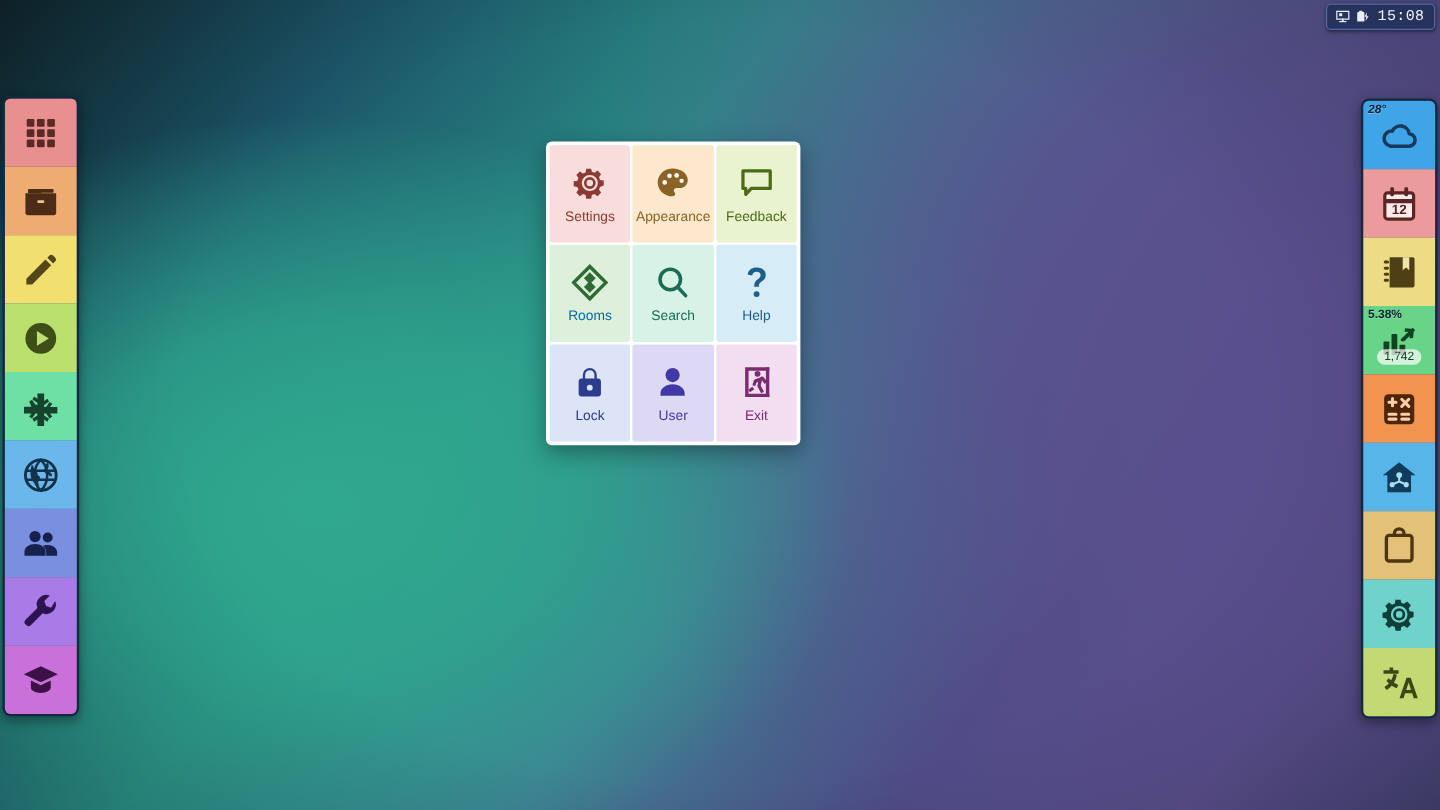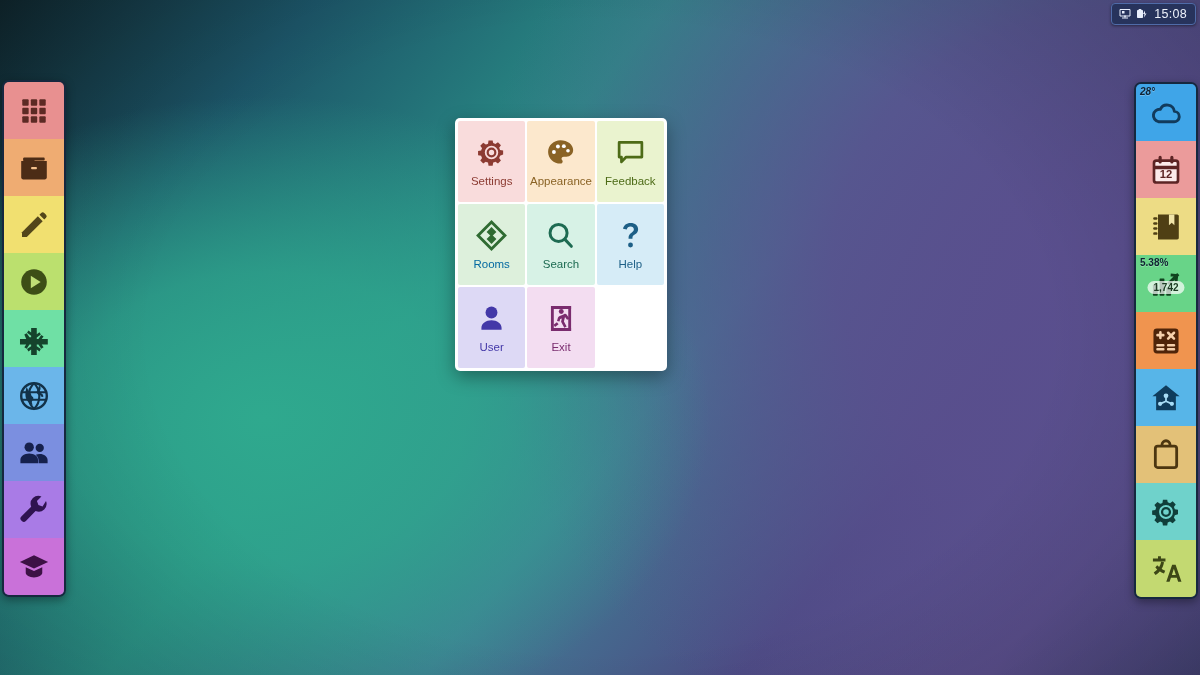--- a/index.html
+++ b/index.html
@@ -30,20 +30,21 @@
     top: 3px; right: 4px;
     height: 20px;
     display: flex; align-items: center; gap: 5px;
     padding: 0 8px 0 7px;
     background: #27335c;
     border: 1px solid #4f6ba8;
     border-radius: 4px;
     color: #eef2fb;
     font-size: 12px;
     box-shadow: 0 1px 3px rgba(0,0,0,0.45);
+    font-family: Liberation Mono, monospace;
   }
   #statusbar .sico { display:flex; align-items:center; }
   #statusbar .clk { letter-spacing: 0.3px; font-size: 12.5px; }
 
   
   .dock {
     position: absolute;
     width: 60px;
     border: 2px solid #16283f;
     border-radius: 7px;
@@ -64,24 +65,24 @@
   .badge-tl {
     position: absolute;
     top: 2px; left: 4px;
     font-size: 10px;
     font-weight: bold;
     color: #123;
     text-shadow: 0 1px 0 rgba(255,255,255,0.25);
   }
   .badge-pill {
     position: absolute;
-    bottom: 18px; left: 50%;
+    bottom: 8px; left: 50%;
     transform: translateX(-50%);
     font-size: 10px;
-    font-weight: bold;
+    font-weight: normal;
     color: #1c3b23;
     background: rgba(255,255,255,0.70);
     border-radius: 7px;
     padding: 0px 6px;
     line-height: 13px;
     white-space: nowrap;
   }
 
   
   #menu {
@@ -373,20 +374,28 @@
       </div>
       <div class="tile" style="background: rgb(214, 236, 247); color: rgb(29, 95, 134);">
         <span>
           <svg width="31" height="31" viewBox="0 0 24 24" fill="#1d5f86">
       <path d="M12 2.3c-3.1 0-5.3 1.7-5.8 4.5l2.9.6C9.4 5.9 10.4 5 12 5c1.6 0 2.6.9 2.6 2.2 0 1-.5 1.7-1.8 2.6-1.6 1.1-2.3 2.1-2.3 4v.8h3v-.6c0-1.2.4-1.8 1.8-2.7 1.8-1.2 2.6-2.4 2.6-4.2 0-2.8-2.2-4.8-5.9-4.8z"></path>
       <circle cx="12" cy="19.4" r="1.9"></circle>
           </svg>
         </span>
         <span class="tlabel">Help</span>
       </div>
+      <div class="tile" style="background: rgb(221, 228, 247); color: rgb(43, 61, 140);">
+        <span>
+          <svg width="31" height="31" viewBox="0 0 24 24" fill="#2b3d8c">
+            <path d="M17.4 9.6h-.9V7.3a4.5 4.5 0 0 0-9 0v2.3h-.9c-1 0-1.8.8-1.8 1.8v8c0 1 .8 1.8 1.8 1.8h10.8c1 0 1.8-.8 1.8-1.8v-8c0-1-.8-1.8-1.8-1.8zM12 17.4a1.9 1.9 0 1 1 0-3.8 1.9 1.9 0 0 1 0 3.8zM15 9.6H9V7.3c0-1.7 1.3-3 3-3s3 1.3 3 3z"></path>
+          </svg>
+        </span>
+        <span class="tlabel">Lock</span>
+      </div>
       <div class="tile" style="background: rgb(221, 217, 245); color: rgb(67, 56, 168);">
         <span>
           <svg width="31" height="31" viewBox="0 0 24 24" fill="#4338a8">
             <circle cx="12" cy="7.4" r="4.6"></circle>
             <path d="M12 13.4c-4.3 0-7.8 2.6-7.8 5.8v1.6h15.6v-1.6c0-3.2-3.5-5.8-7.8-5.8z"></path>
           </svg>
         </span>
         <span class="tlabel">User</span>
       </div>
       <div class="tile" style="background: rgb(243, 221, 241); color: rgb(122, 44, 110);">

